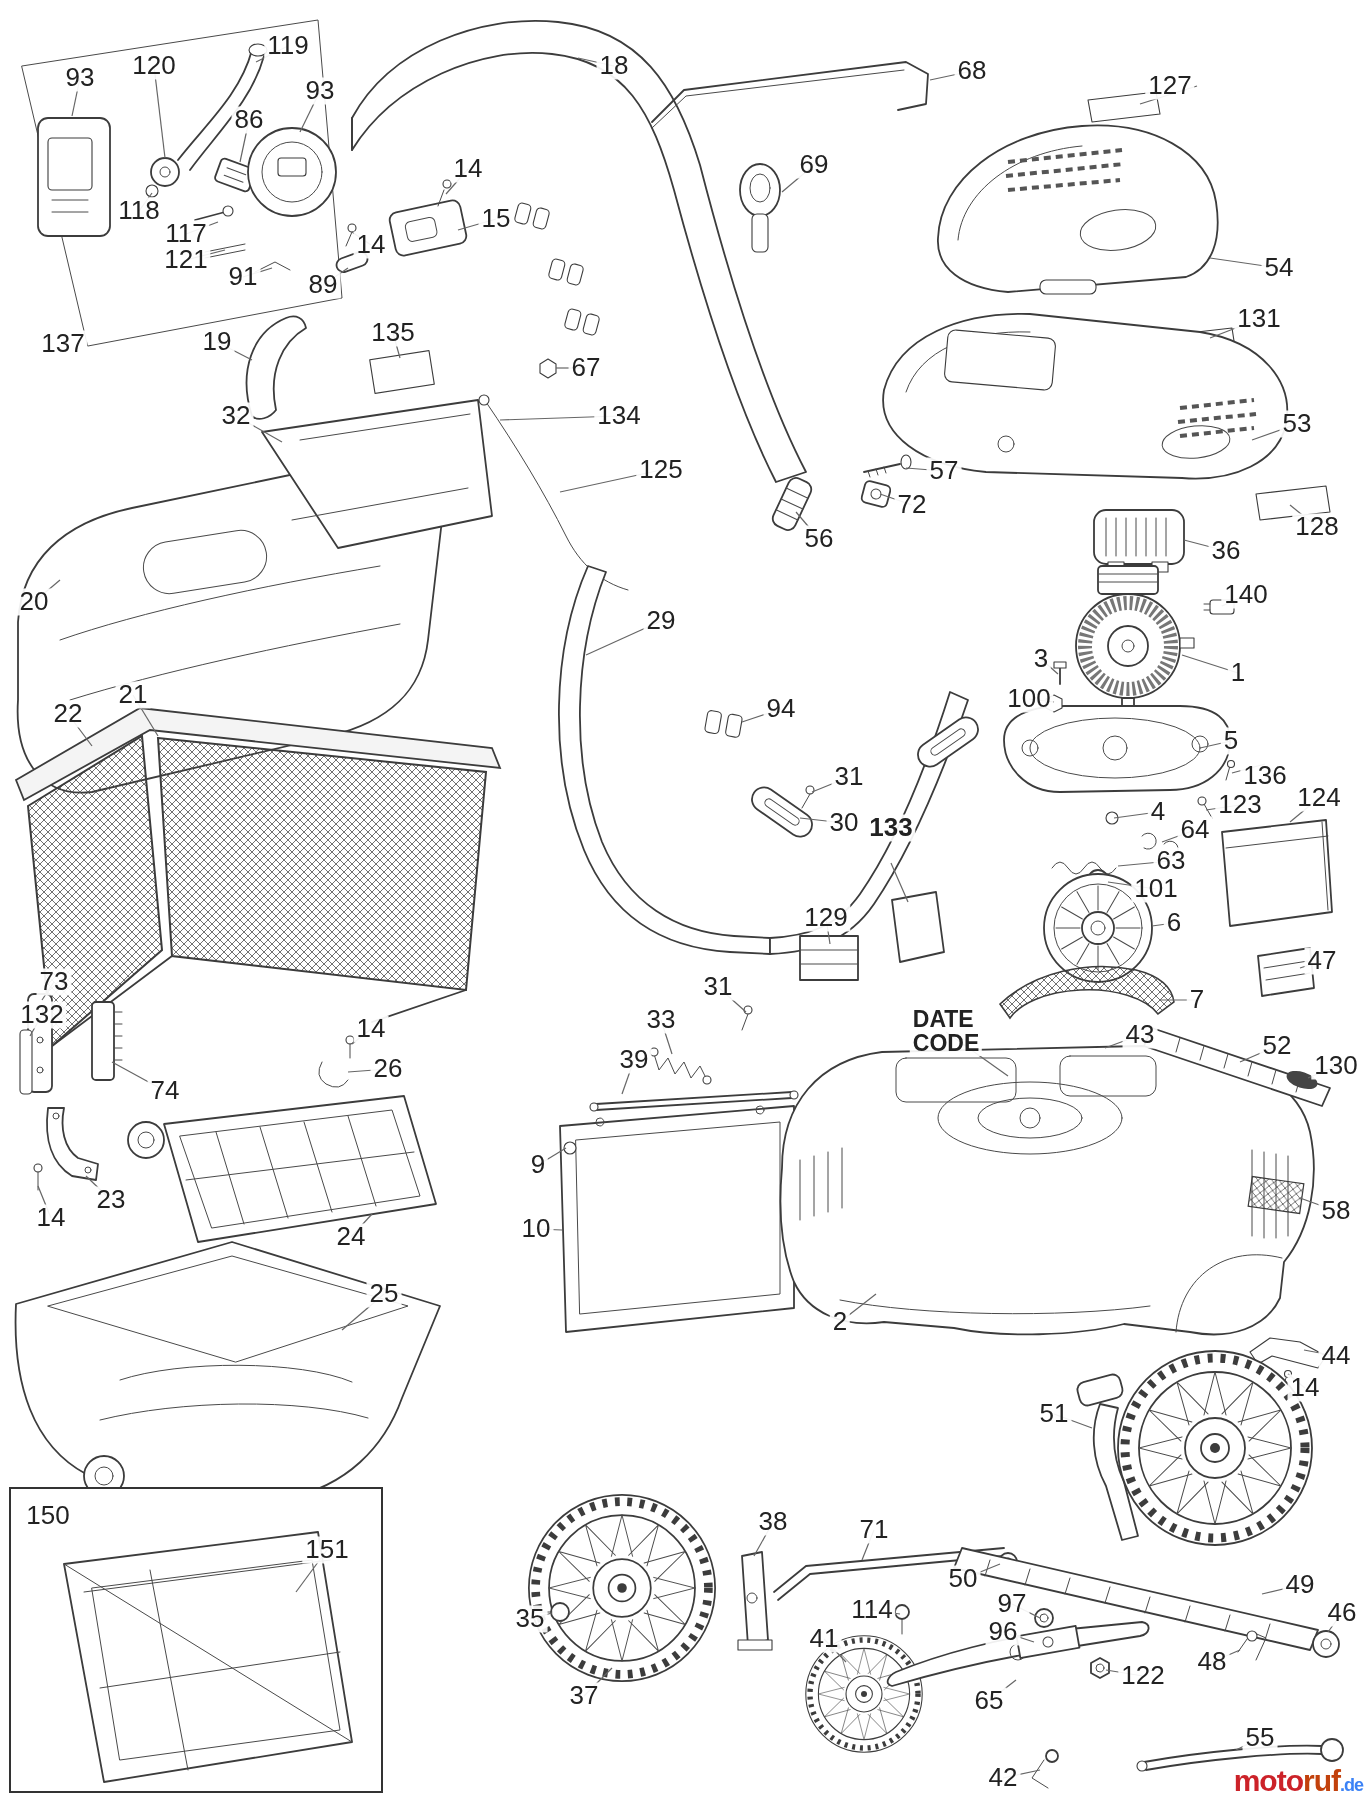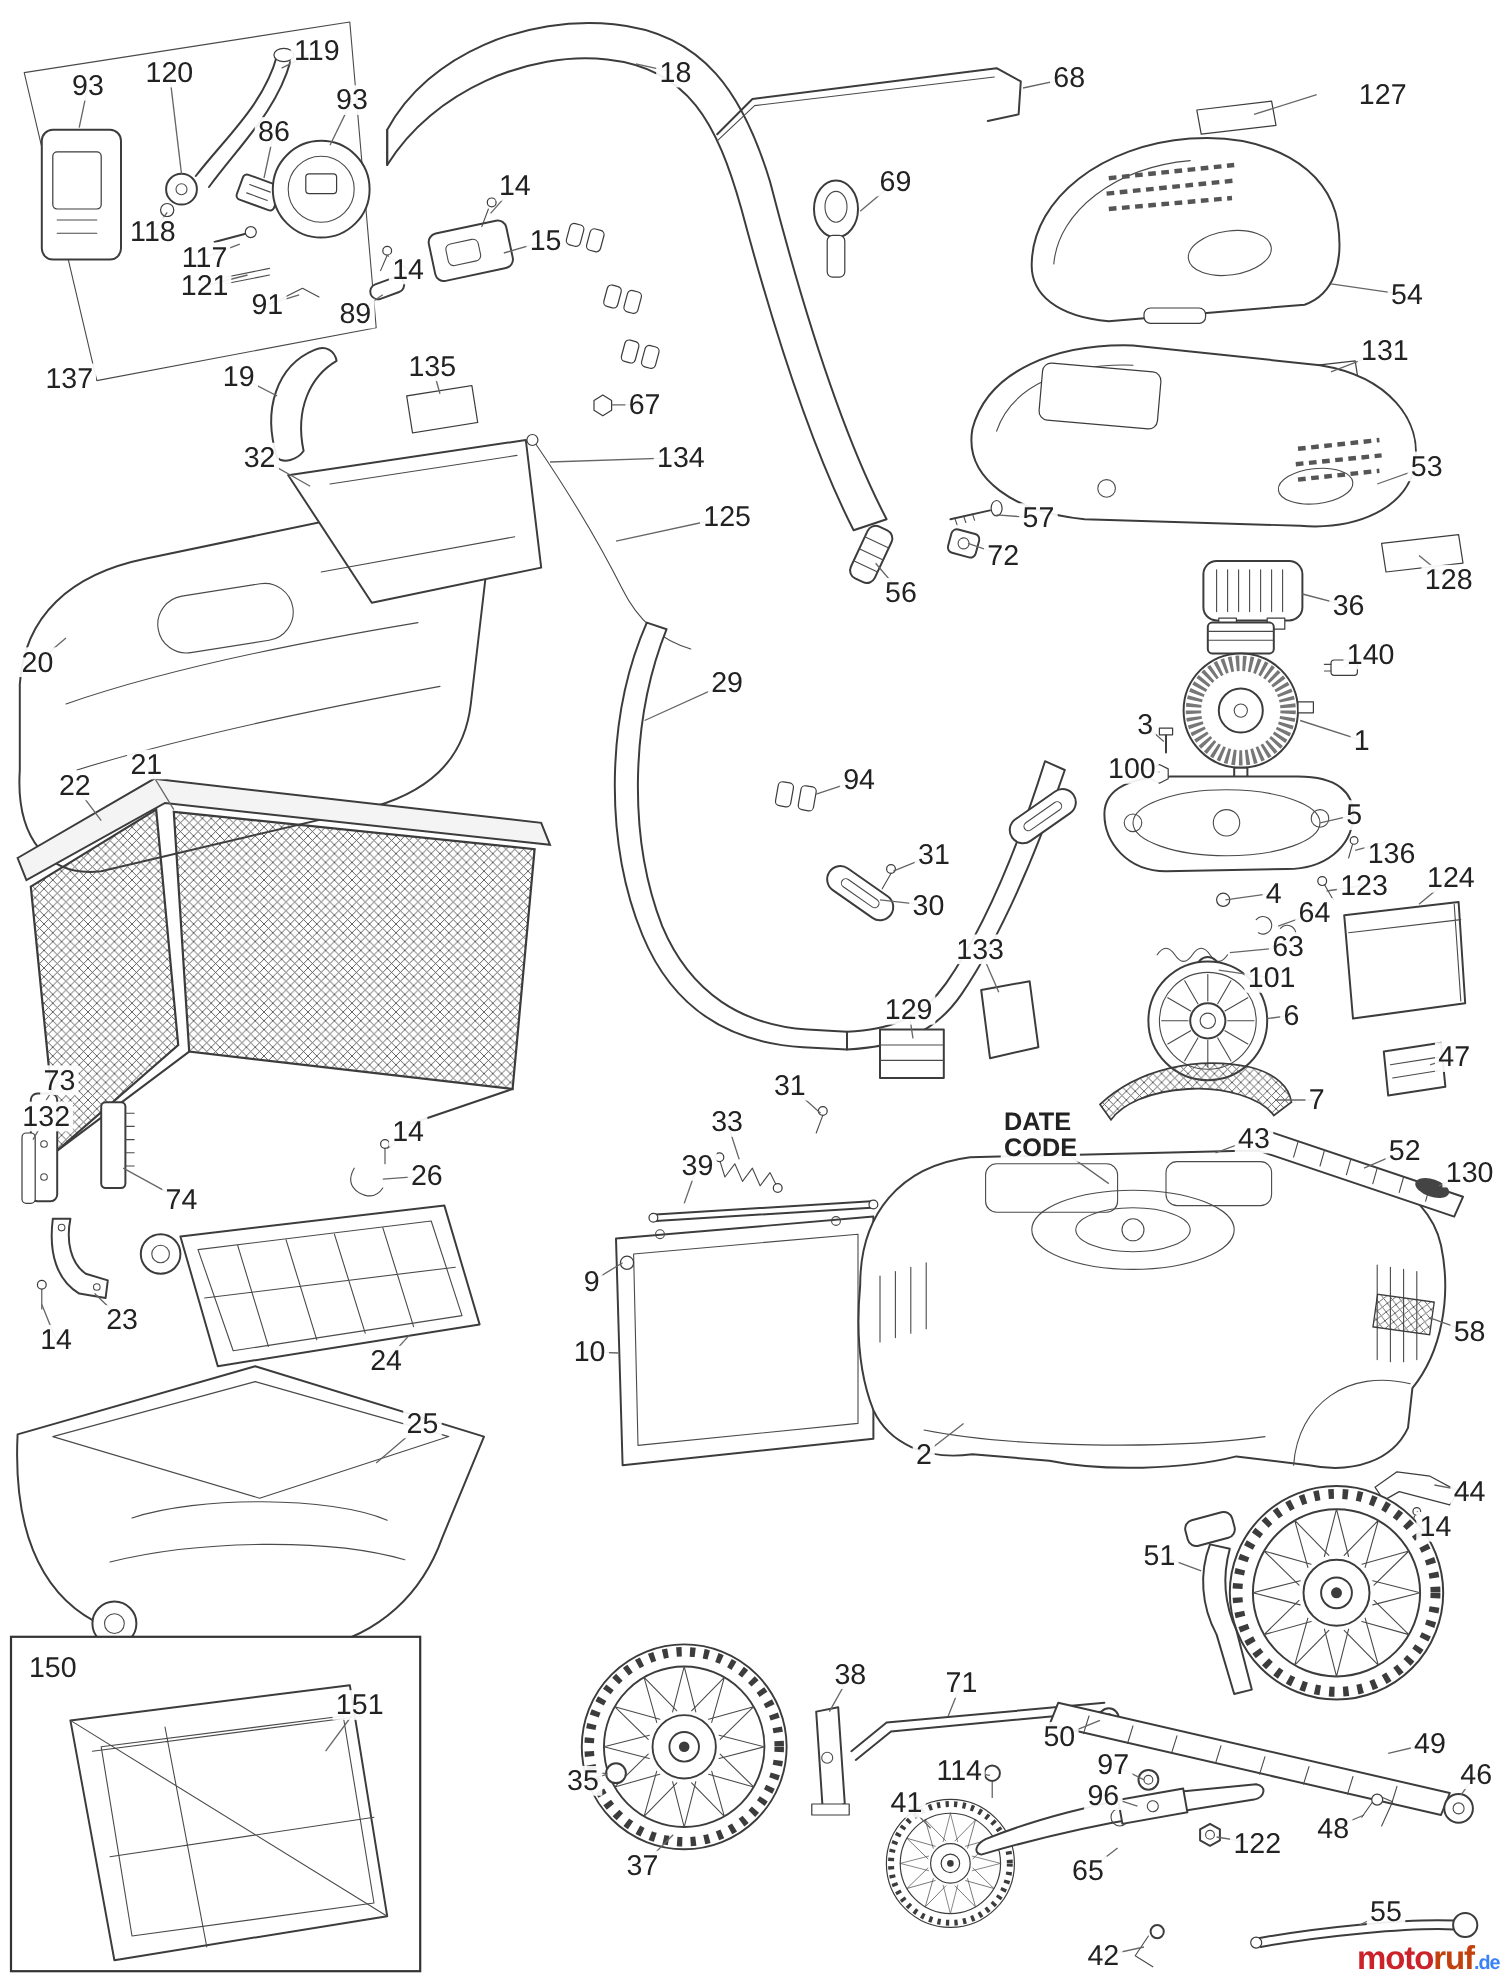--- a/index.html
+++ b/index.html
@@ -528,21 +528,21 @@
     </svg>
 
 <div id="labels">
       <div class="part-label" style="left: 288px; top: 46px;">119</div>
       <div class="part-label" style="left: 80px; top: 78px;">93</div>
       <div class="part-label" style="left: 154px; top: 66px;">120</div>
       <div class="part-label" style="left: 320px; top: 91px;">93</div>
       <div class="part-label" style="left: 249px; top: 120px;">86</div>
       <div class="part-label" style="left: 614px; top: 66px;">18</div>
       <div class="part-label" style="left: 972px; top: 71px;">68</div>
-      <div class="part-label" style="left: 1257px; top: 86px; text-align: center;">127</div>
+      <div class="part-label" style="left: 1170px; top: 86px; text-align: center;">127</div>
       <div class="part-label" style="left: 468px; top: 169px;">14</div>
       <div class="part-label" style="left: 496px; top: 219px;">15</div>
       <div class="part-label" style="left: 814px; top: 165px;">69</div>
       <div class="part-label" style="left: 139px; top: 211px;">118</div>
       <div class="part-label" style="left: 186px; top: 234px;">117</div>
       <div class="part-label" style="left: 186px; top: 260px;">121</div>
       <div class="part-label" style="left: 243px; top: 277px;">91</div>
       <div class="part-label" style="left: 323px; top: 285px;">89</div>
       <div class="part-label" style="left: 371px; top: 245px;">14</div>
       <div class="part-label" style="left: 1279px; top: 268px;">54</div>
@@ -572,21 +572,21 @@
       <div class="part-label" style="left: 133px; top: 695px;">21</div>
       <div class="part-label" style="left: 1265px; top: 776px;">136</div>
       <div class="part-label" style="left: 849px; top: 777px;">31</div>
       <div class="part-label" style="left: 1240px; top: 805px;">123</div>
       <div class="part-label" style="left: 1319px; top: 798px;">124</div>
       <div class="part-label" style="left: 1158px; top: 812px;">4</div>
       <div class="part-label" style="left: 844px; top: 823px;">30</div>
       <div class="part-label" style="left: 1195px; top: 830px;">64</div>
       <div class="part-label" style="left: 1171px; top: 861px;">63</div>
       <div class="part-label" style="left: 1156px; top: 889px;">101</div>
-      <div class="part-label" style="left: 891px; top: 863px;">133</div>
+      <div class="part-label" style="left: 891px; top: 828px; font-weight: bold;">133</div>
       <div class="part-label" style="left: 1174px; top: 923px;">6</div>
       <div class="part-label" style="left: 826px; top: 918px;">129</div>
       <div class="part-label" style="left: 1322px; top: 961px;">47</div>
       <div class="part-label" style="left: 718px; top: 987px;">31</div>
       <div class="part-label" style="left: 1197px; top: 1000px;">7</div>
       <div class="part-label" style="left: 54px; top: 982px;">73</div>
       <div class="part-label" style="left: 42px; top: 1015px;">132</div>
       <div class="part-label" style="left: 661px; top: 1020px;">33</div>
       <div class="part-label" style="left: 1140px; top: 1035px;">43</div>
       <div class="part-label" style="left: 371px; top: 1029px;">14</div>

